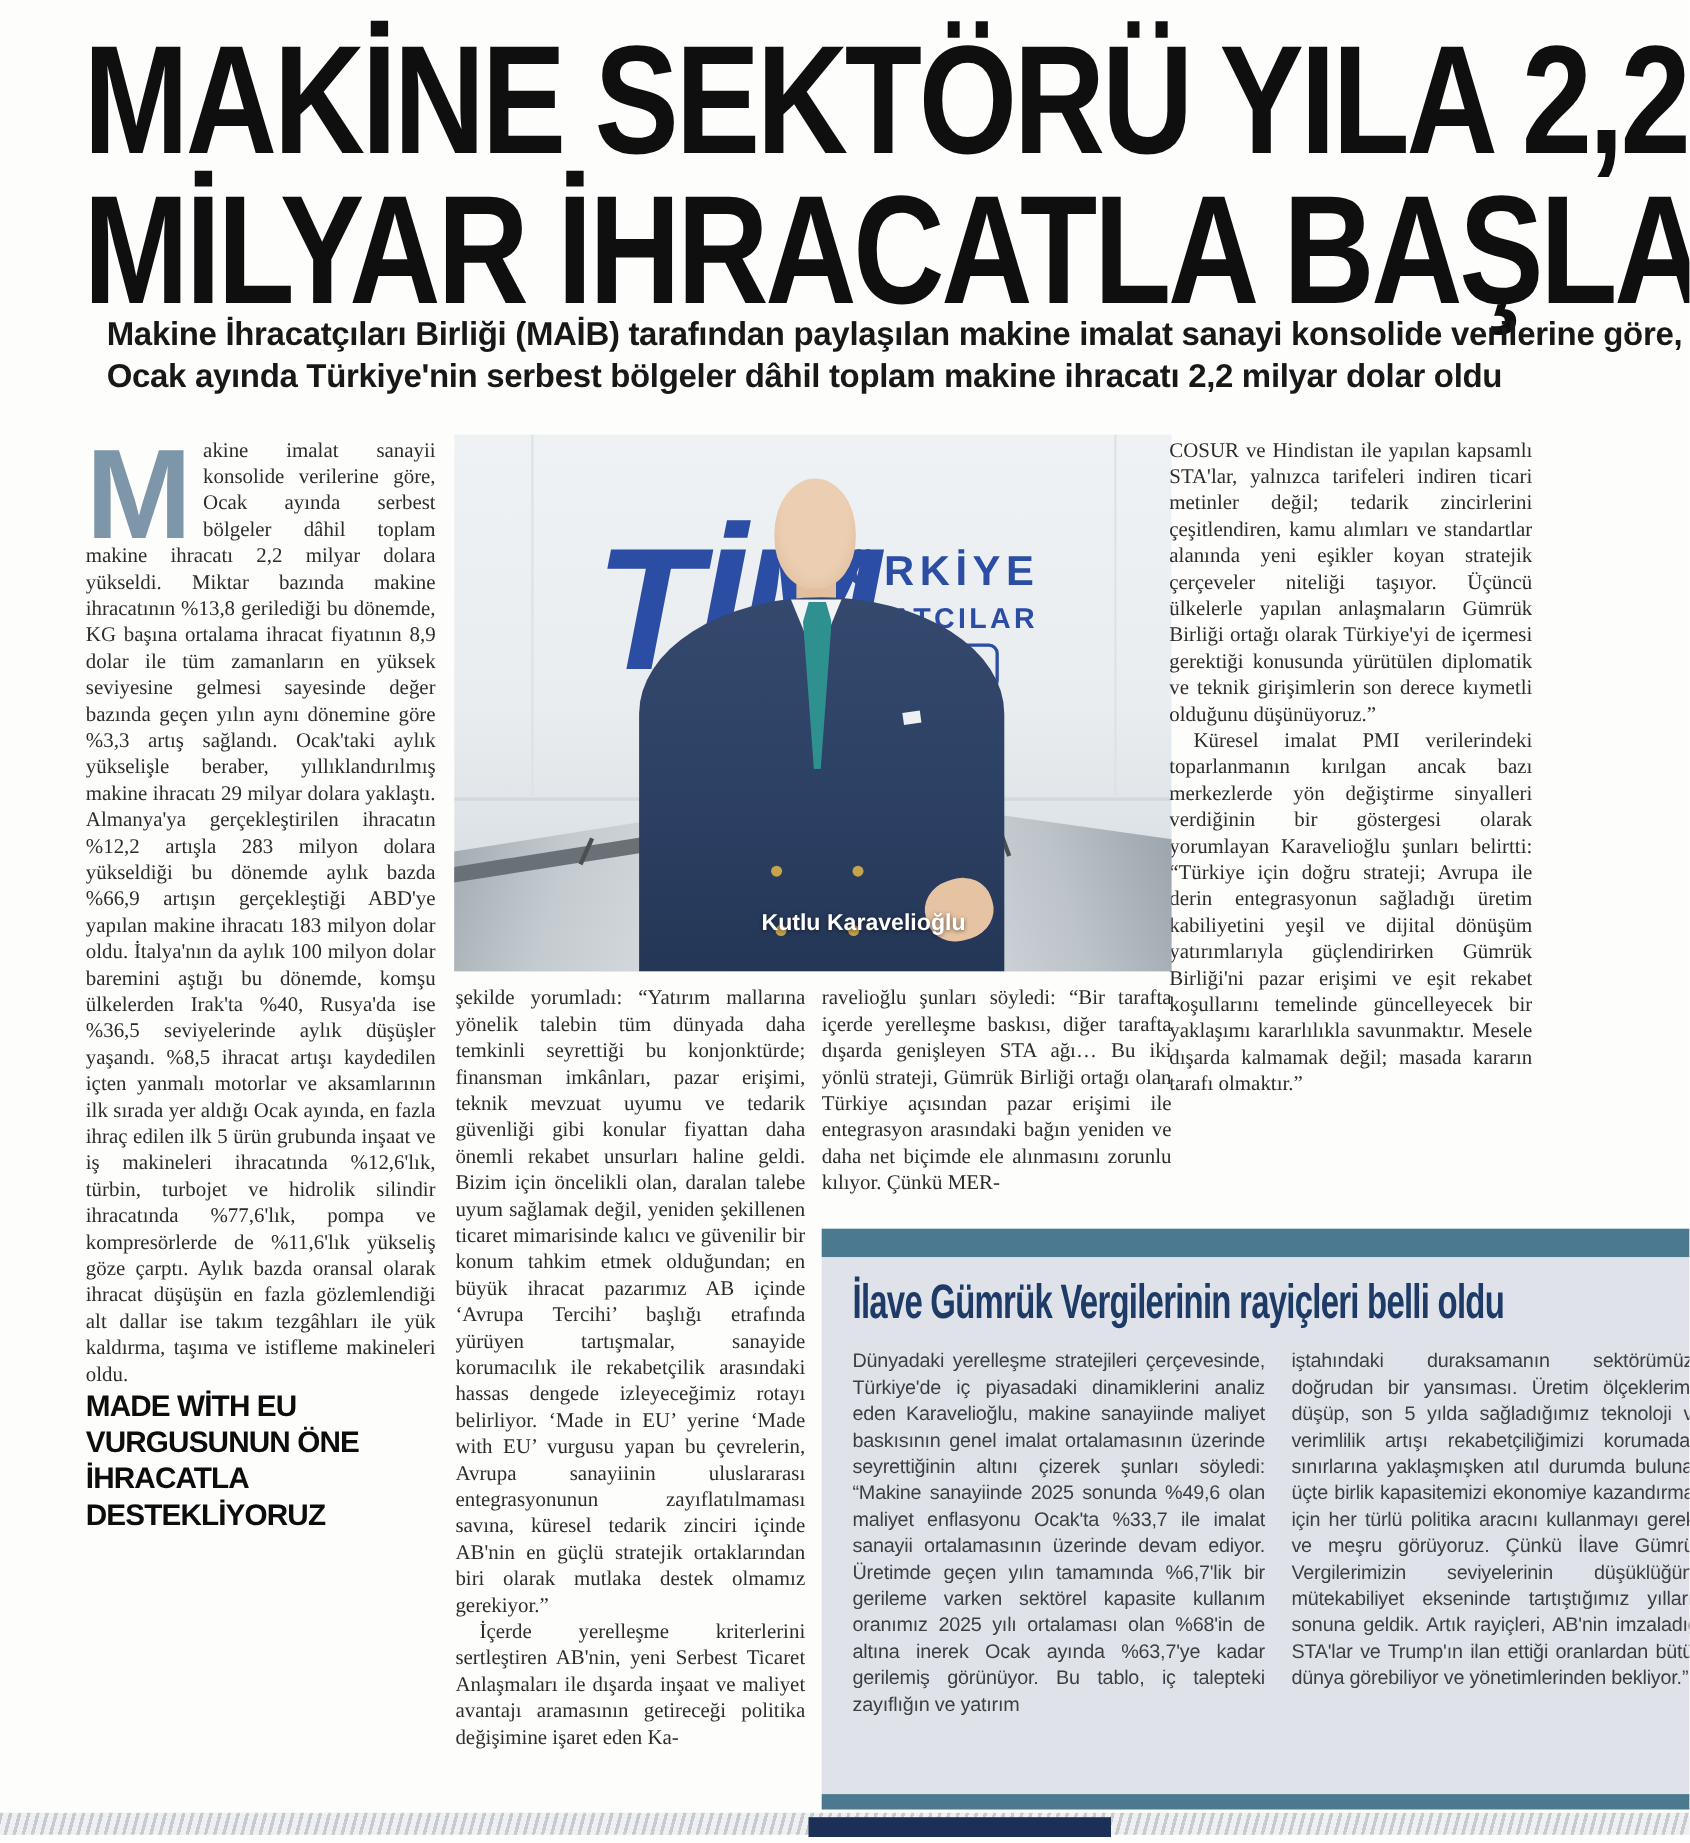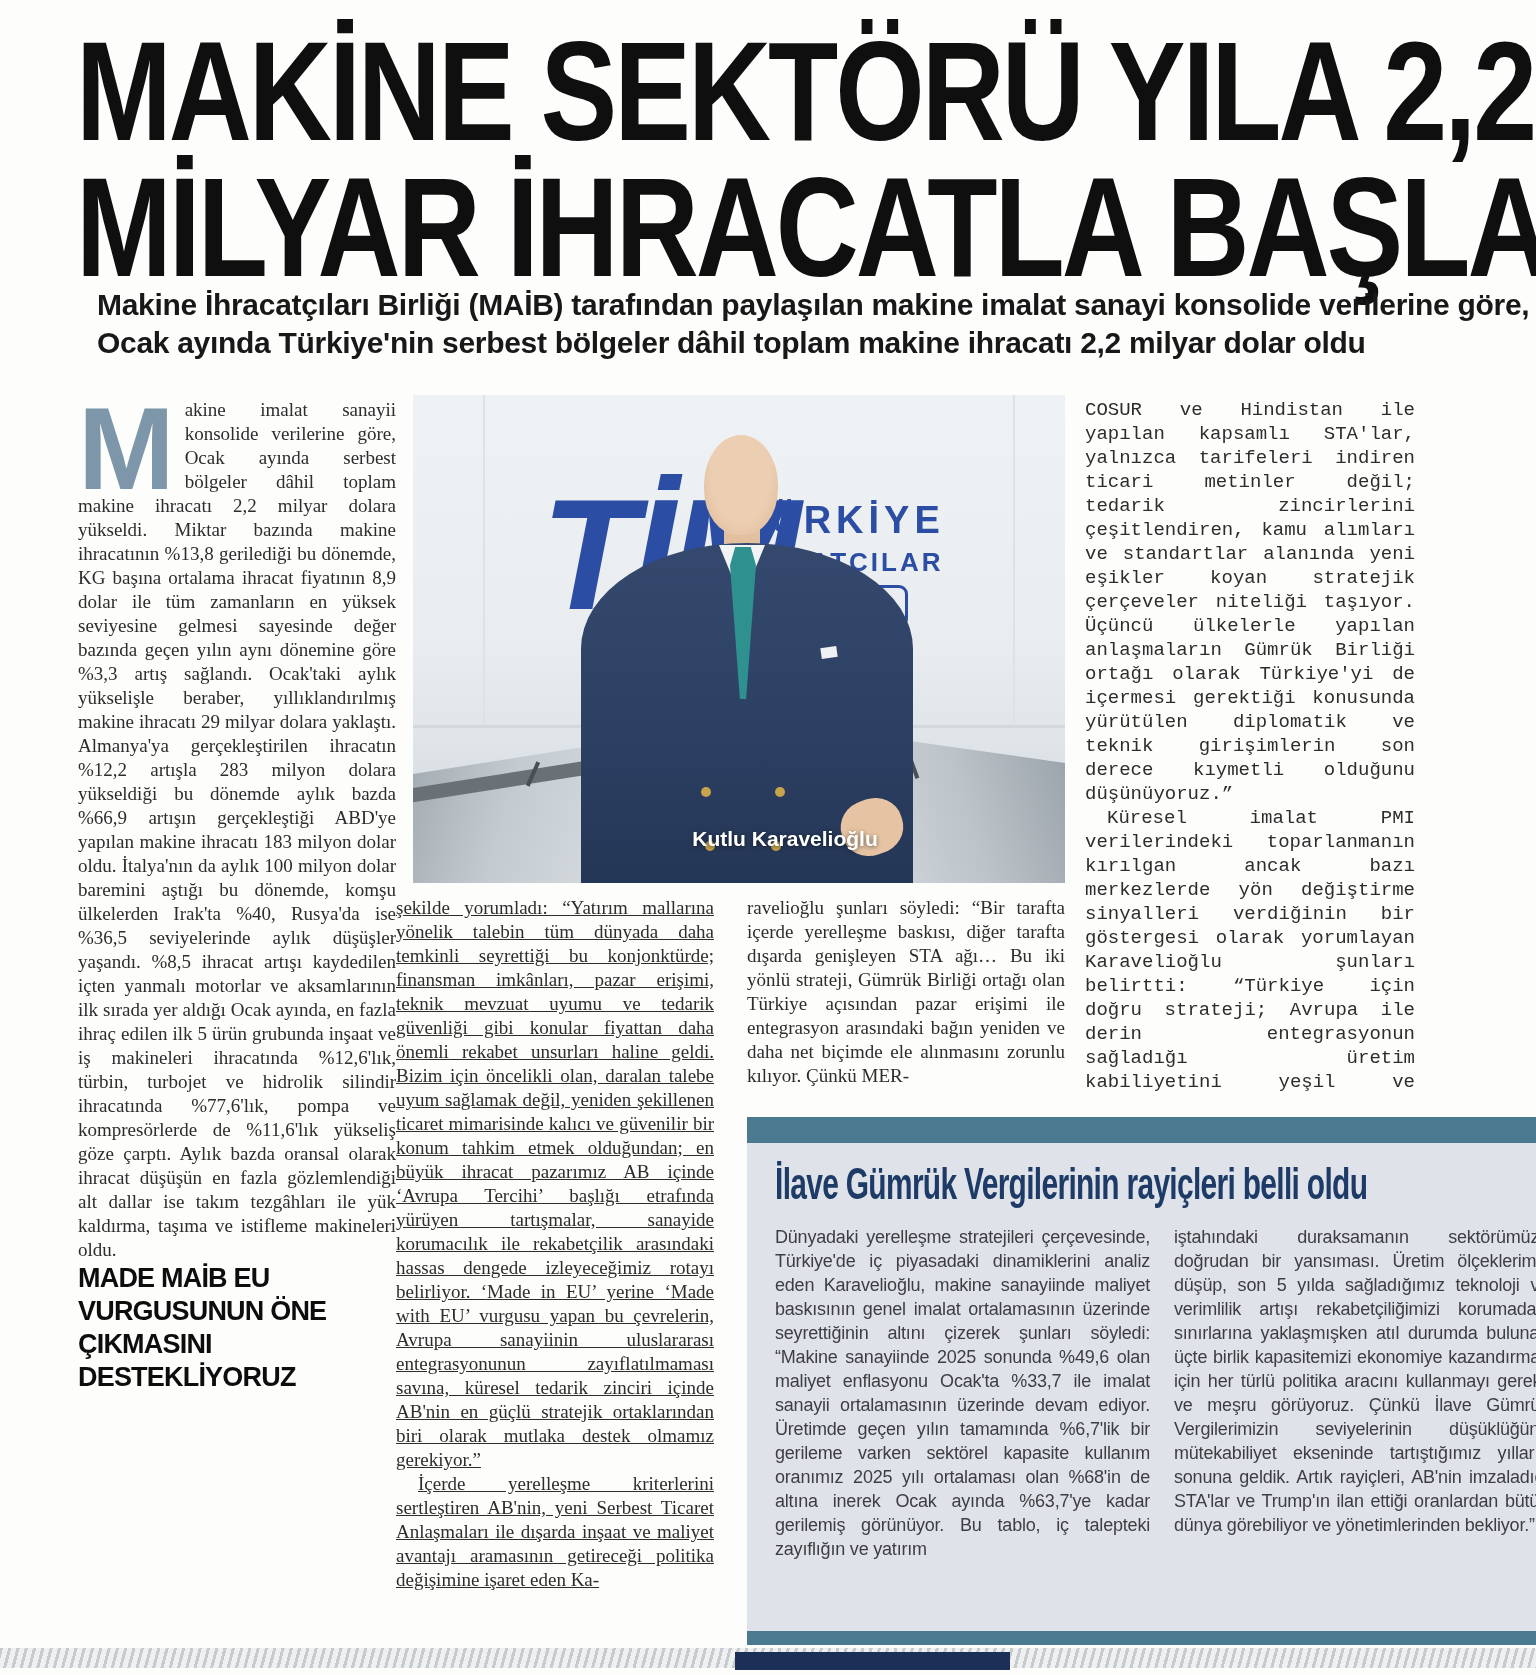--- a/index.html
+++ b/index.html
@@ -18,23 +18,23 @@
   .subheadline{position:absolute;left:78px;top:286px;width:1440px;
     font-family:"Liberation Sans", sans-serif;font-weight:bold;
     font-size:30px;line-height:38px;color:#181818;letter-spacing:-0.3px;margin-left:19px;}
 
   
   .serif-col{position:absolute;font-size:19px;line-height:24px;color:#2d2d2d;
     text-align:justify;overflow:hidden;}
   .serif-col p{margin:0;}
   .p-indent{text-indent:22px;}
   #col1{left:78px;top:398px;width:318px;height:1248px;}
-  #col2{left:396px;top:896px;width:318px;height:752px;text-decoration:underline;}
+  #col2{left:414px;top:896px;width:318px;height:752px;}
   #col3{left:747px;top:896px;width:318px;height:204px;}
-  #col4{left:1085px;top:398px;width:330px;height:694px;font-family:Liberation Mono, monospace;}
+  #col4{left:1063px;top:398px;width:330px;height:694px;}
 
   .dropcap{float:left;font-family:"Liberation Sans", sans-serif;font-weight:bold;
     font-size:116px;line-height:90px;color:#7d96aa;margin:6px 10px 0 0;}
 
   .col-subhead{font-family:"Liberation Sans", sans-serif;font-weight:bold;
     font-size:27px;line-height:33px;letter-spacing:-0.8px;color:#0d0d0d;
     margin:16px 0 12px 0;text-align:left;}
 
   
   .photo{position:absolute;left:413px;top:395px;width:652px;height:488px;overflow:hidden;
@@ -106,21 +106,21 @@
 
 <div class="page">
 
   <div class="headline-line" id="hl1">MAKİNE SEKTÖRÜ YILA 2,2</div>
   <div class="headline-line" id="hl2">MİLYAR İHRACATLA BAŞLADI</div>
 
   <div class="subheadline">Makine İhracatçıları Birliği (MAİB) tarafından paylaşılan makine imalat sanayi konsolide verilerine göre, Ocak ayında Türkiye'nin serbest bölgeler dâhil toplam makine ihracatı 2,2 milyar dolar oldu</div>
 
   <div class="serif-col" id="col1">
     <p><span class="dropcap">M</span><span>akine imalat sanayii konsolide verilerine göre, Ocak ayında serbest bölgeler dâhil toplam makine ihracatı 2,2 milyar dolara yükseldi. Miktar bazında makine ihracatının %13,8 gerilediği bu dönemde, KG başına ortalama ihracat fiyatının 8,9 dolar ile tüm zamanların en yüksek seviyesine gelmesi sayesinde değer bazında geçen yılın aynı dönemine göre %3,3 artış sağlandı. Ocak'taki aylık yükselişle beraber, yıllıklandırılmış makine ihracatı 29 milyar dolara yaklaştı. Almanya'ya gerçekleştirilen ihracatın %12,2 artışla 283 milyon dolara yükseldiği bu dönemde aylık bazda %66,9 artışın gerçekleştiği ABD'ye yapılan makine ihracatı 183 milyon dolar oldu. İtalya'nın da aylık 100 milyon dolar baremini aştığı bu dönemde, komşu ülkelerden Irak'ta %40, Rusya'da ise %36,5 seviyelerinde aylık düşüşler yaşandı. %8,5 ihracat artışı kaydedilen içten yanmalı motorlar ve aksamlarının ilk sırada yer aldığı Ocak ayında, en fazla ihraç edilen ilk 5 ürün grubunda inşaat ve iş makineleri ihracatında %12,6'lık, türbin, turbojet ve hidrolik silindir ihracatında %77,6'lık, pompa ve kompresörlerde de %11,6'lık yükseliş göze çarptı. Aylık bazda oransal olarak ihracat düşüşün en fazla gözlemlendiği alt dallar ise takım tezgâhları ile yük kaldırma, taşıma ve istifleme makineleri oldu.</span></p>
-    <p class="col-subhead">MADE MAİB EU VURGUSUNUN ÖNE ÇIKMASINI DESTEKLİYORUZ</p>
+    <p class="col-subhead">MADE WİTH EU VURGUSUNUN ÖNE İHRACATLA DESTEKLİYORUZ</p>
   </div>
 
   <div class="photo">
     <div class="wall-line" style="left:70px;"></div>
     <div class="wall-line" style="left:600px;"></div>
     <div class="wainscot"></div>
     <div class="tim-logo">TİM</div>
     <div class="logo-right logo-l1">TÜRKİYE</div>
     <div class="logo-right logo-l2">İHRACATÇILAR</div>
     <div class="logo-right logo-l3">MECLİSİ</div>

